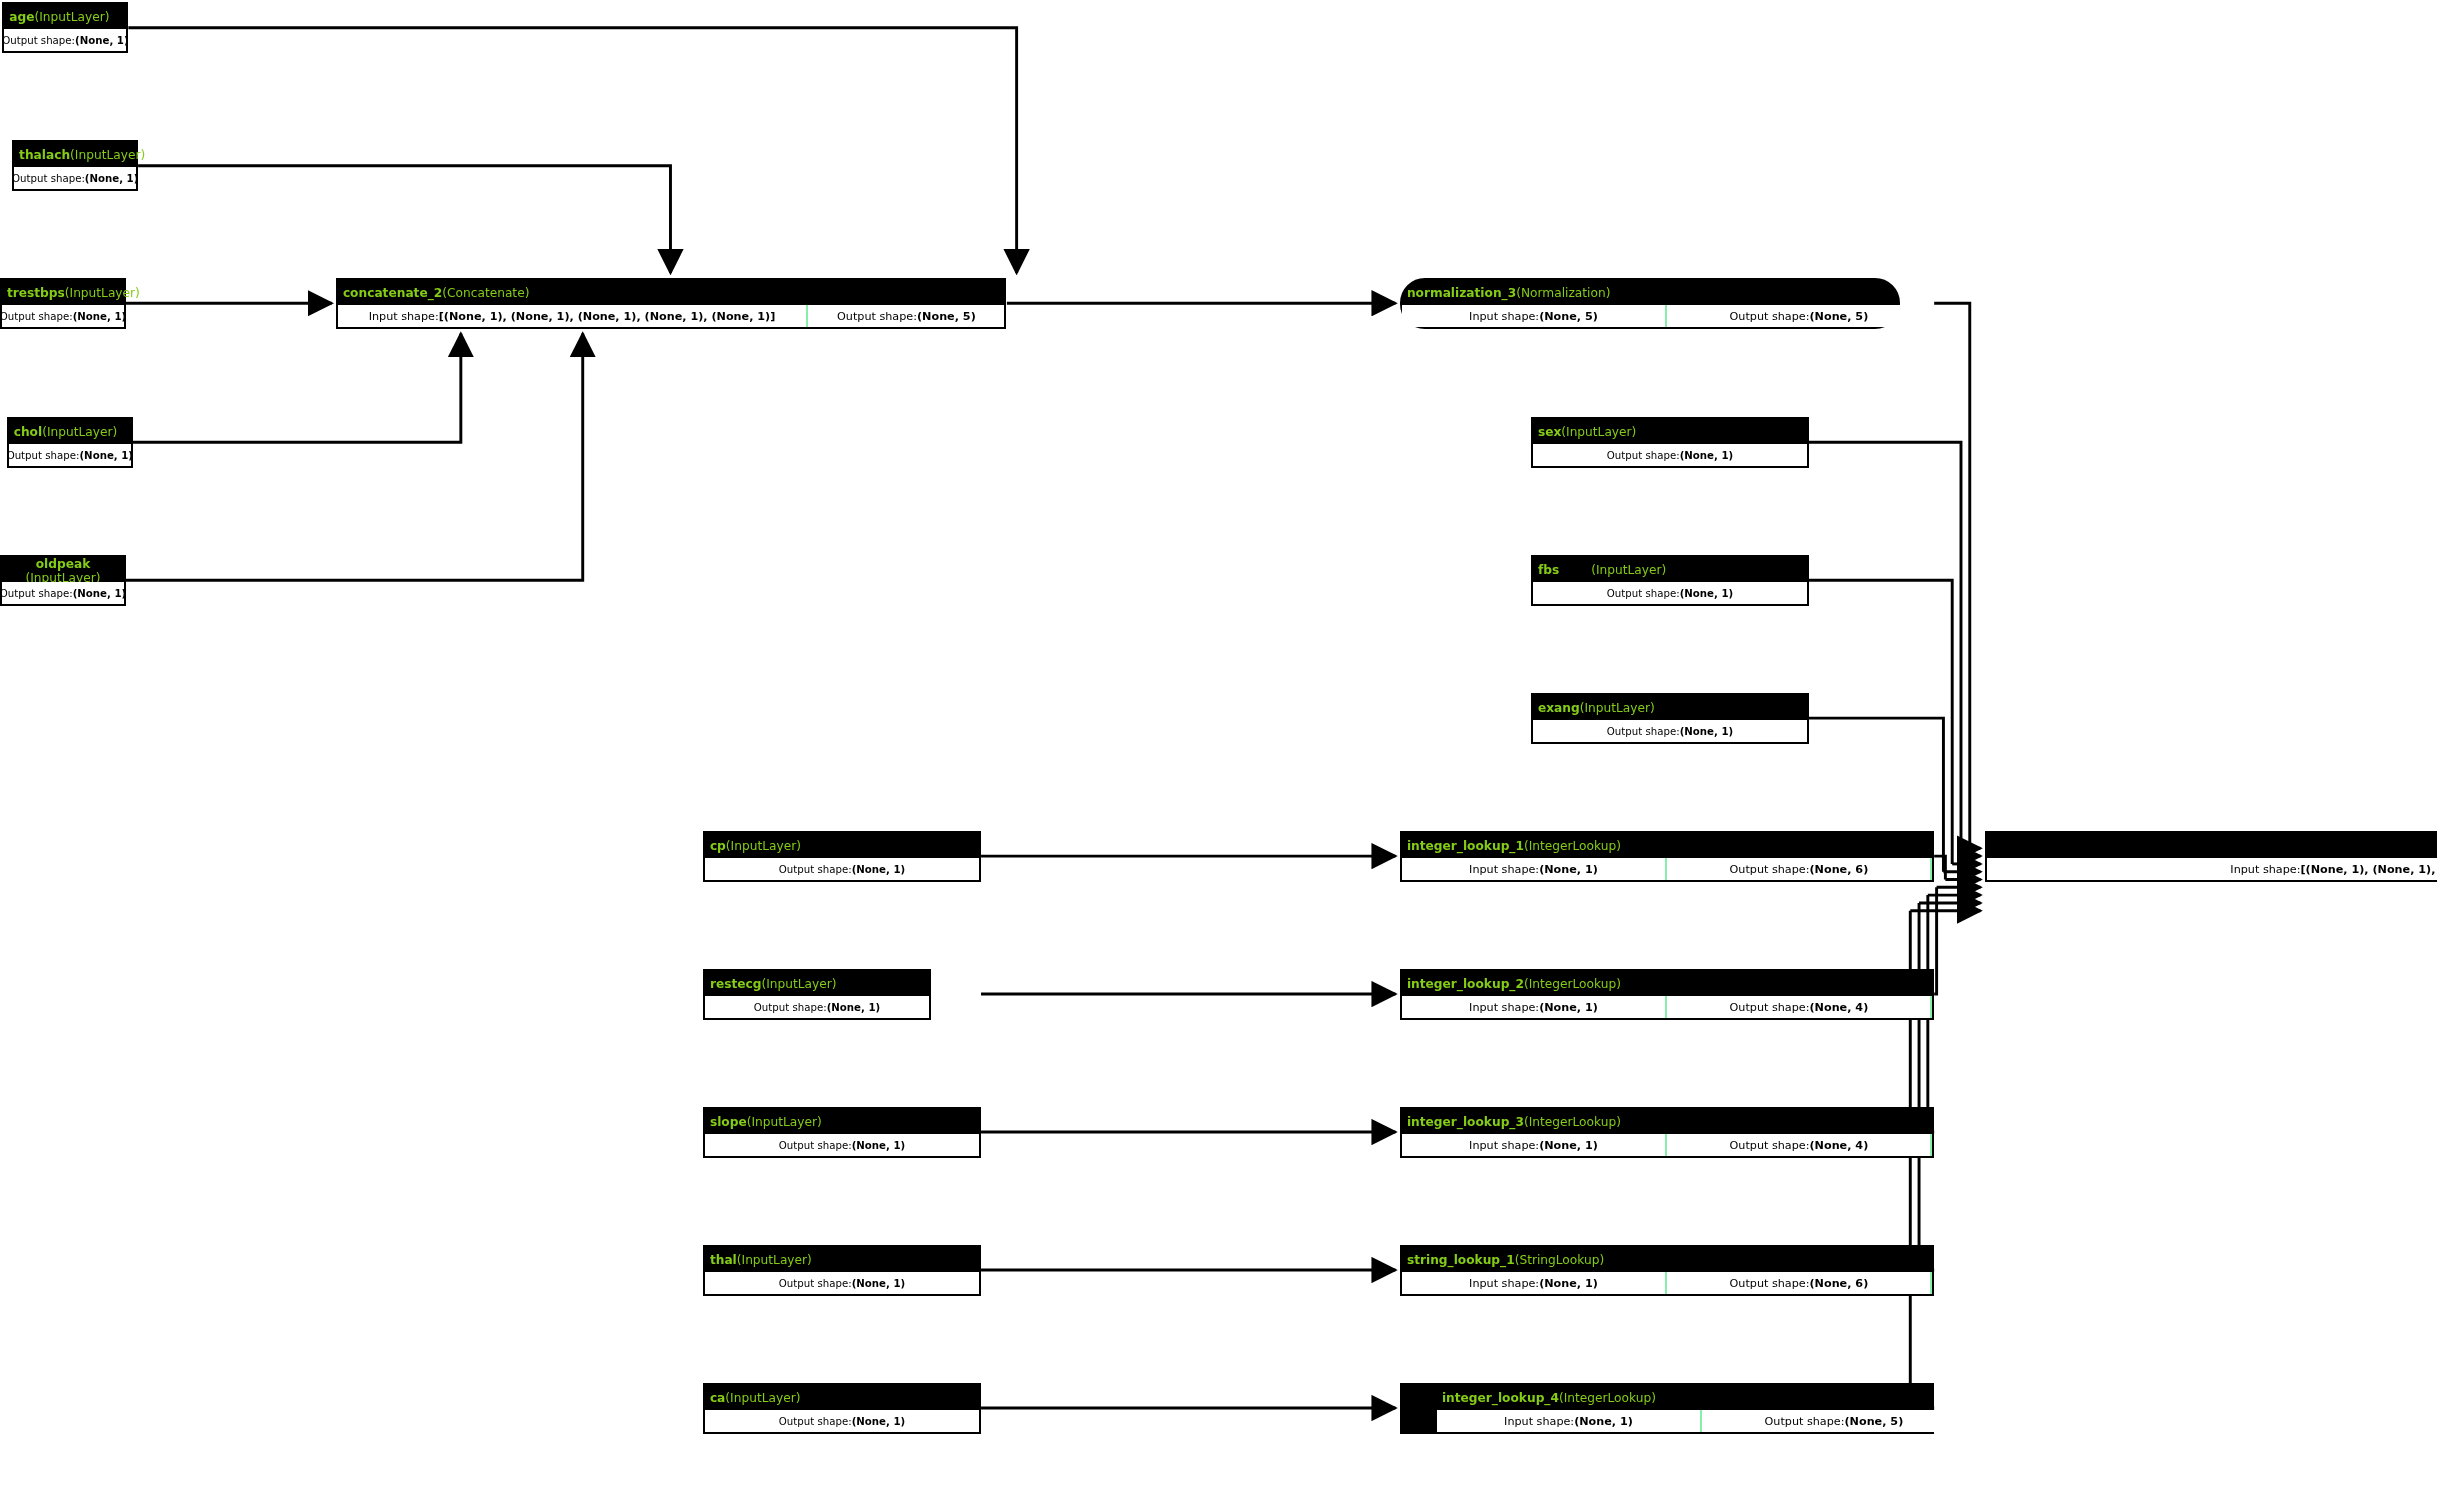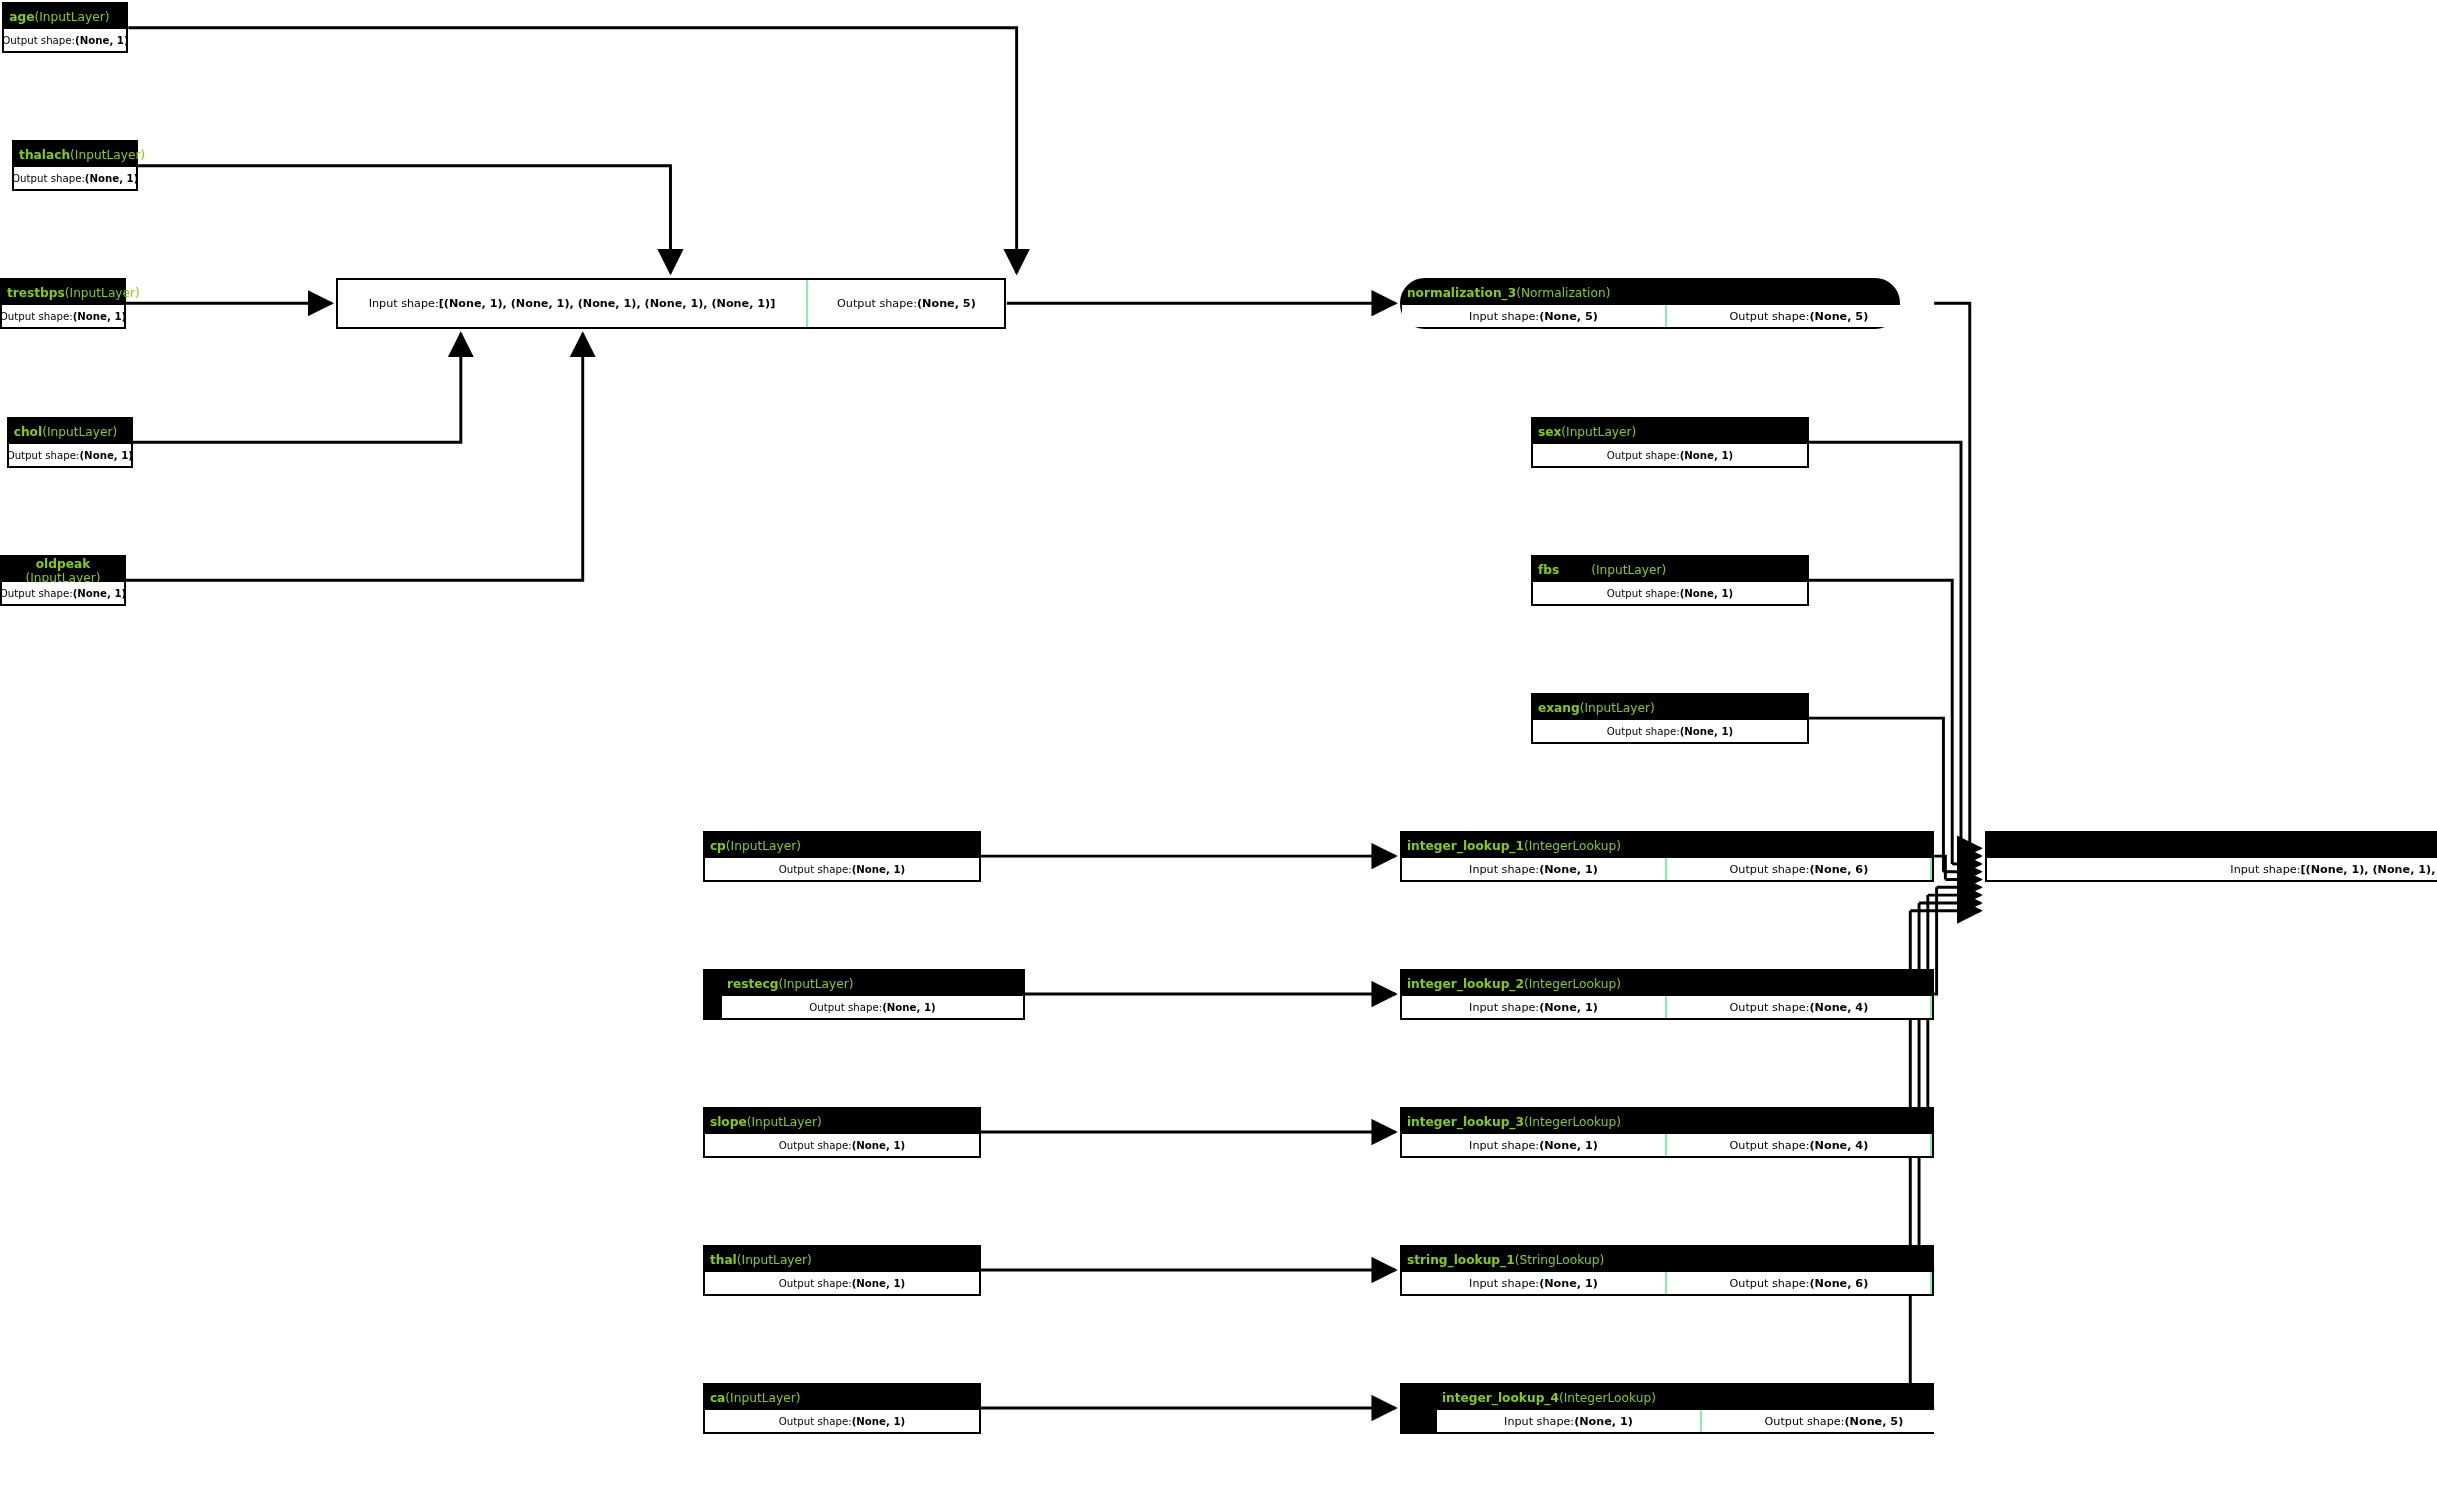--- a/index.html
+++ b/index.html
@@ -175,20 +175,24 @@
         <span class="ty">(InputLayer)</span>
       </div>
       <div class="shapes" style="font-size: 10.2px;">
         <div class="cell">
           <span class="lbl">Output shape:</span>
           <span class="val">(None, 1)</span>
         </div>
       </div>
     </div>
     <div class="node" style="left: 336px; top: 278px; width: 670px; height: 51px;">
+      <div class="title" style="height: 25px; font-size: 12.2px;">
+        <span class="nm">concatenate_2</span>
+        <span class="ty">(Concatenate)</span>
+      </div>
       <div class="shapes" style="font-size: 11.2px;">
         <div class="cell" style="flex: 0 0 468px;">
           <span class="lbl">Input shape:</span>
           <span class="val">[(None, 1), (None, 1), (None, 1), (None, 1), (None, 1)]</span>
         </div>
         <div class="cell" style="flex: 0 0 196px;">
           <span class="lbl">Output shape:</span>
           <span class="val">(None, 5)</span>
         </div>
       </div>
@@ -250,21 +254,21 @@
         <span class="nm">cp</span>
         <span class="ty">(InputLayer)</span>
       </div>
       <div class="shapes" style="font-size: 10.2px;">
         <div class="cell">
           <span class="lbl">Output shape:</span>
           <span class="val">(None, 1)</span>
         </div>
       </div>
     </div>
-    <div class="node" style="left: 703px; top: 969px; width: 322px; height: 51px; padding-left: 17px;">
+    <div class="node" style="left: 703px; top: 969px; width: 228px; height: 51px;">
       <div class="title" style="height: 25px; font-size: 12.2px;">
         <span class="nm">restecg</span>
         <span class="ty">(InputLayer)</span>
       </div>
       <div class="shapes" style="font-size: 10.2px;">
         <div class="cell">
           <span class="lbl">Output shape:</span>
           <span class="val">(None, 1)</span>
         </div>
       </div>

